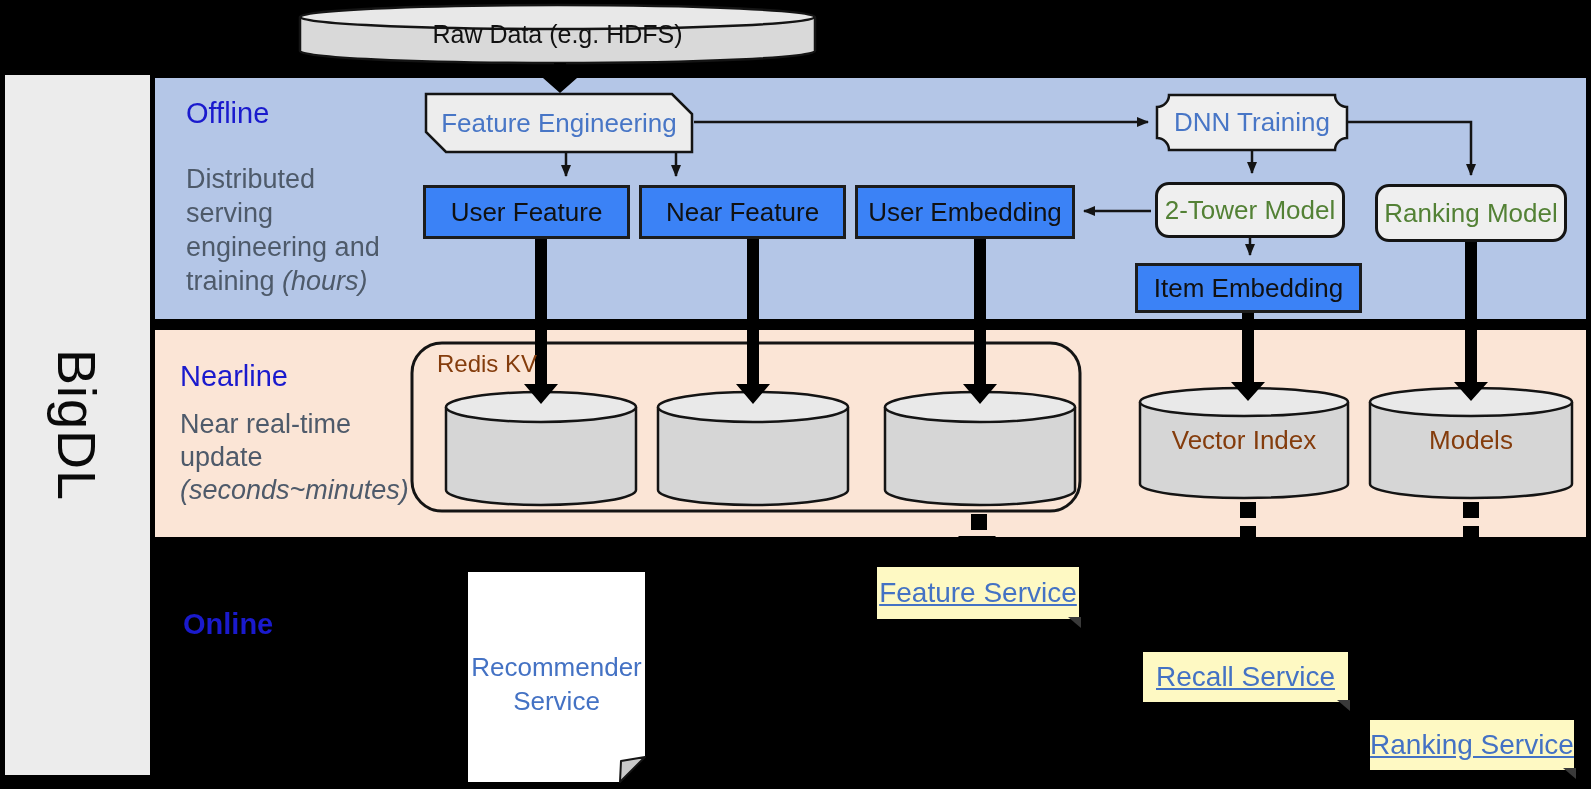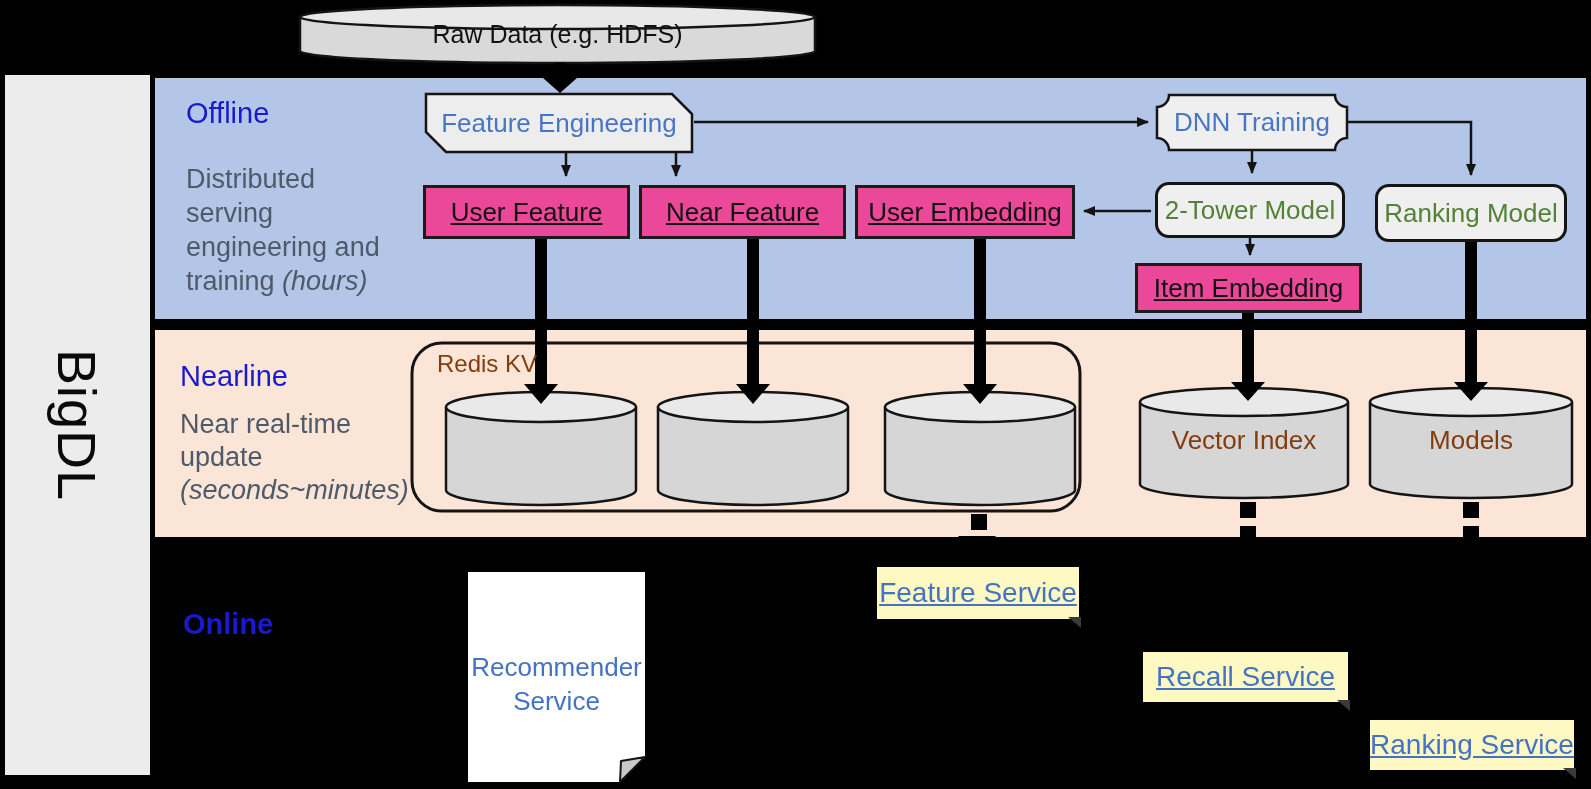--- a/index.html
+++ b/index.html
@@ -12,22 +12,22 @@
   #brand{transform:rotate(90deg);font-size:54px;color:#0a0a0a;letter-spacing:1px;white-space:nowrap;}
   #blueband{left:155px;top:78px;width:1431px;height:241px;background:#b4c6e7;}
   #peachband{left:155px;top:330px;width:1431px;height:207px;background:#fbe5d6;}
   
   .sec-title{font-size:29px;color:#1a1acd;}
   .sec-title.bold{font-weight:bold;}
   .sec-desc{font-size:27px;color:#4e5a6a;}
   .sec-desc .line{white-space:nowrap;}
   .it{font-style:italic;}
   
-  .graybox{background:#ec4899;border:3px solid #1c1c1c;display:flex;align-items:center;
-           justify-content:center;font-size:26px;color:#111;box-sizing:border-box;text-decoration:underline;}
+  .graybox{background:#3b82f6;border:3px solid #1c1c1c;display:flex;align-items:center;
+           justify-content:center;font-size:26px;color:#111;box-sizing:border-box;}
   .roundbox{background:#efefef;border:3px solid #141414;border-radius:14px;display:flex;
             align-items:center;justify-content:center;font-size:26px;color:#538135;box-sizing:border-box;}
   .servicebox{background:#fef9c3;display:flex;align-items:center;justify-content:center;
               font-size:28px;color:#4472c4;text-decoration:underline;}
   .servicebox::after{content:'';position:absolute;right:-2px;bottom:-9px;width:0;height:0;
               border-top:11px solid #3a3a3a;border-left:13px solid transparent;}
   .nodelabel{display:flex;align-items:center;justify-content:center;text-align:center;}
   .bluetext{color:#4876c6;font-size:26px;}
   .browntext{color:#843c0c;}
   #svgo{left:0;top:0;width:1591px;height:789px;pointer-events:none;}

